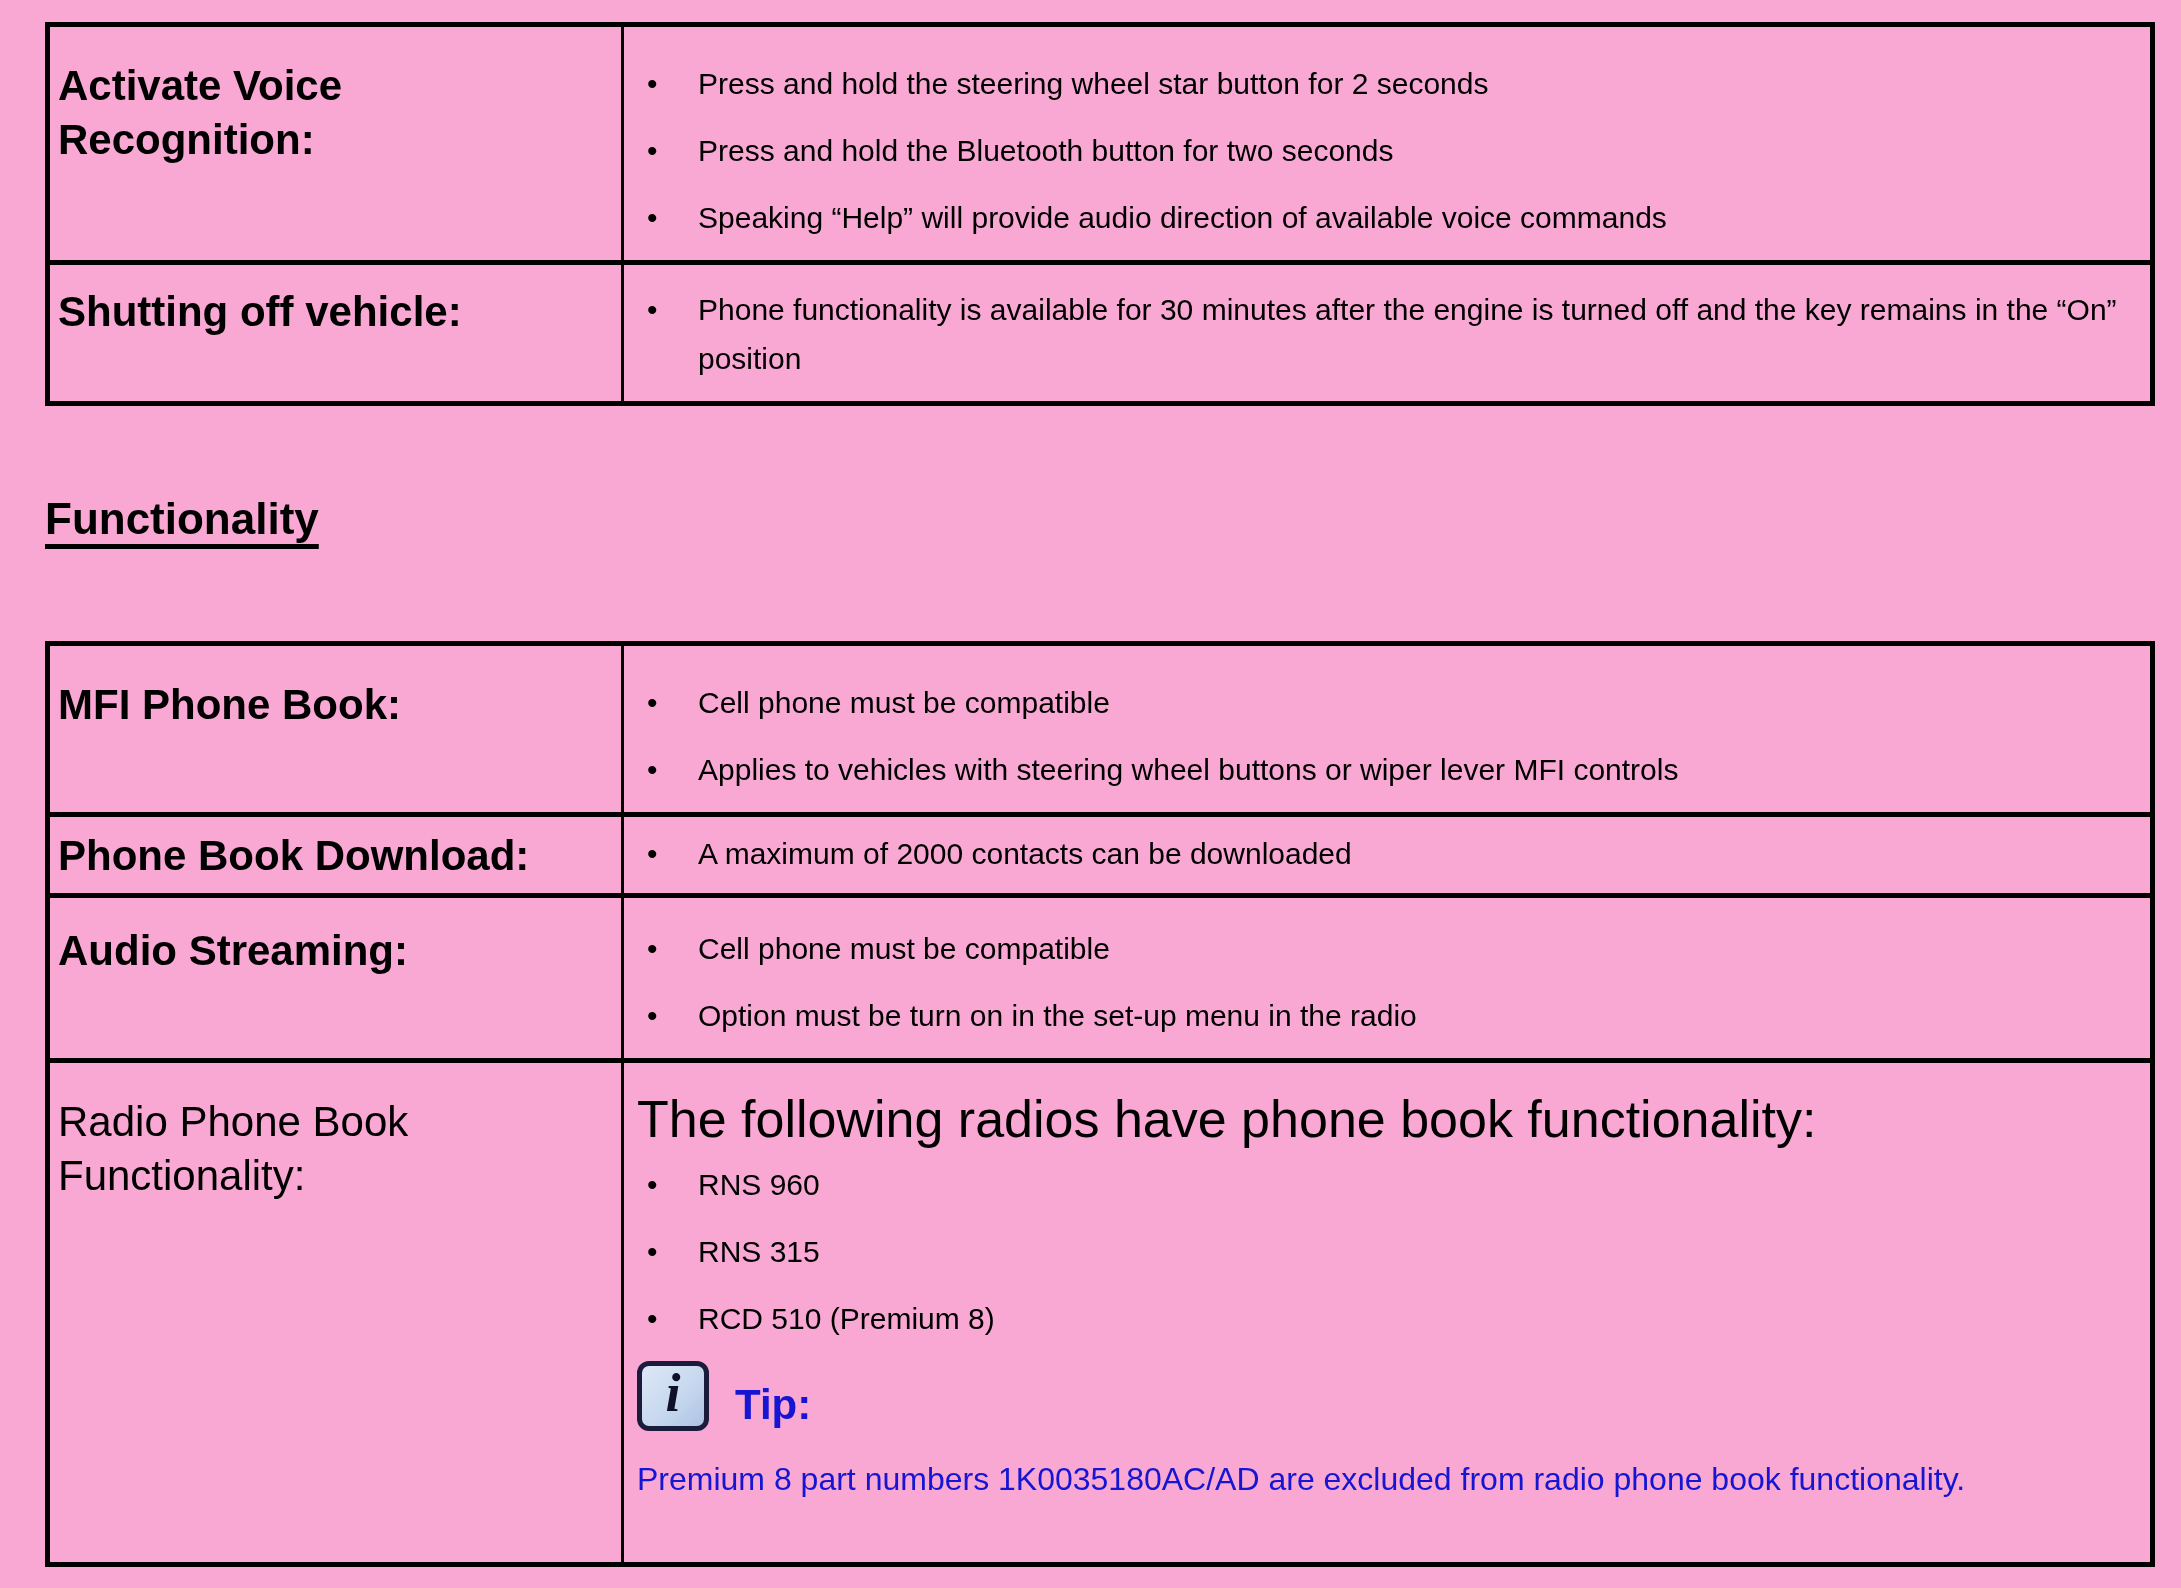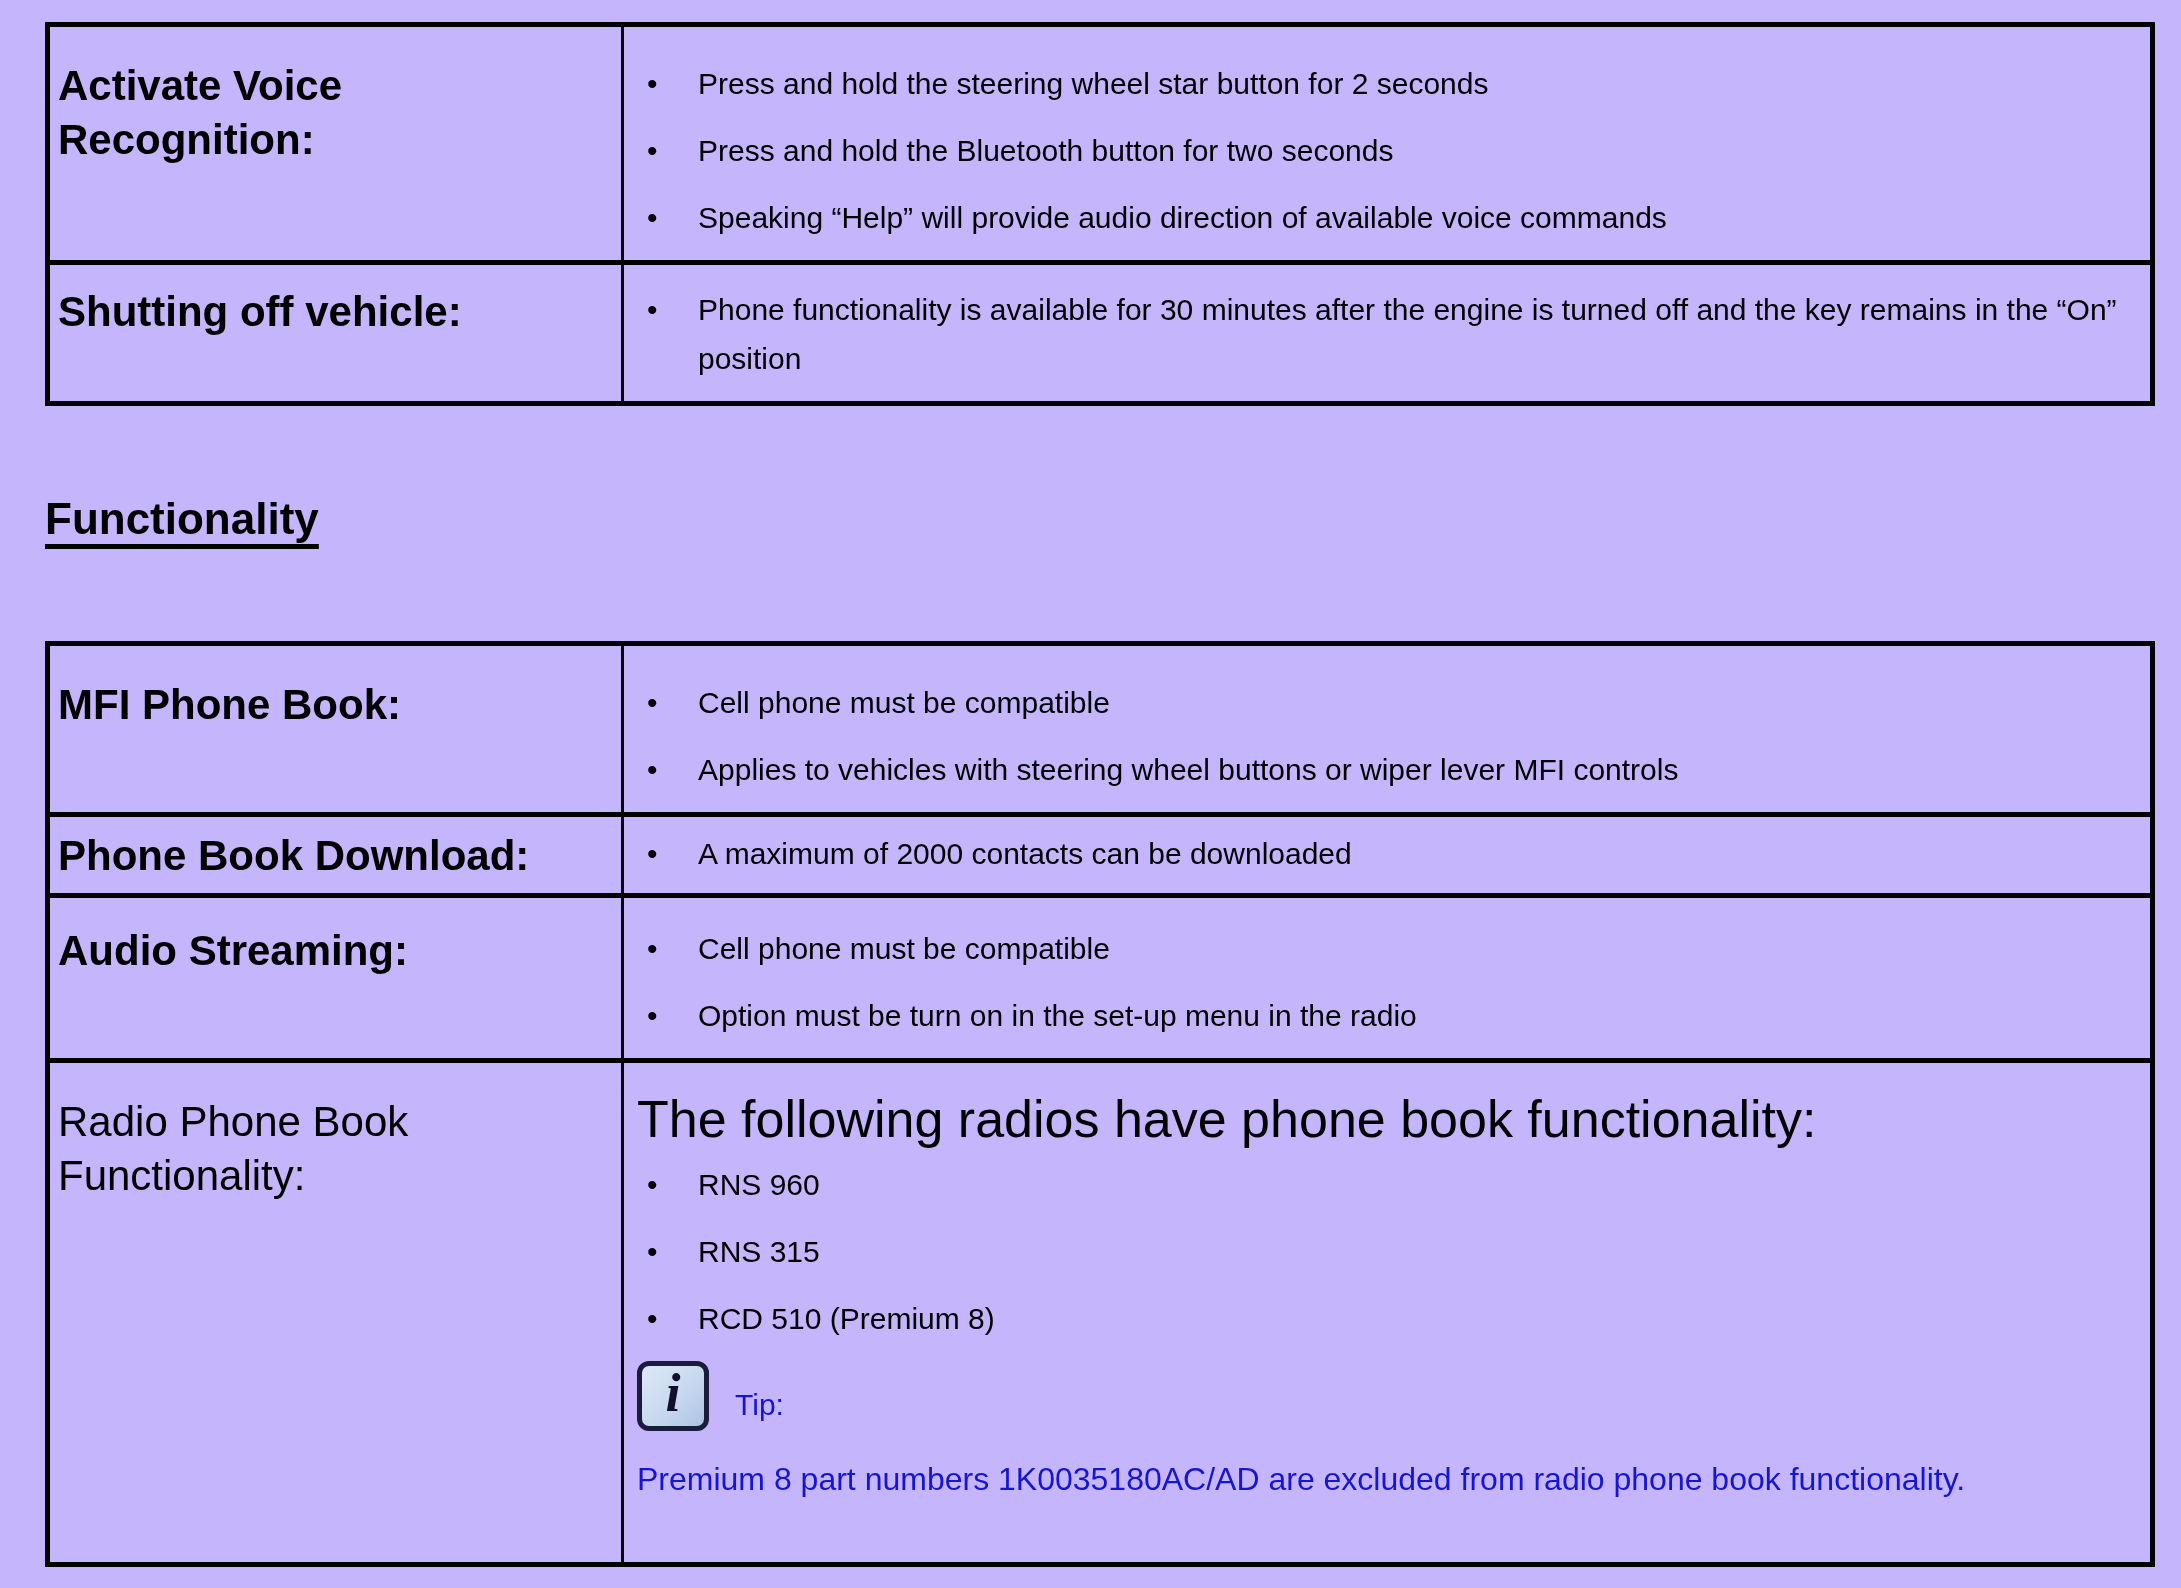--- a/index.html
+++ b/index.html
@@ -8,21 +8,21 @@
     background: #ffffff;
     color: #000000;
     font-family: "Liberation Sans", "DejaVu Sans", sans-serif;
   }
   .page {
     position: relative;
     width: 2181px;
     height: 1588px;
     box-sizing: border-box;
     padding: 22px 26px 0 45px;
-    background: #c4b5fd;
+    background: #f9a8d4;
     overflow: hidden;
   }
   table.doc-table {
     border-collapse: collapse;
     table-layout: fixed;
     width: 2110px;
     border: 5px solid #000;
   }
   table.doc-table td {
     border: 3px solid #000;
@@ -115,22 +115,22 @@
   .tip-icon-glyph {
     font-family: "Liberation Serif", "DejaVu Serif", serif;
     font-style: italic;
     font-weight: bold;
     font-size: 54px;
     line-height: 1;
     color: var(--color-icon-glyph, #10102A);
     transform: translateY(-3px);
   }
   .tip-label {
-    font-size: 30px;
-    font-weight: normal;
+    font-size: 42px;
+    font-weight: bold;
     line-height: 46px;
     padding-bottom: 3px;
     color: var(--color-tip-blue, #1515D2);
   }
   .tip-text {
     margin: 22px 0 0 0;
     font-size: 32px;
     line-height: 52px;
     max-width: 1500px;
     color: var(--color-tip-blue, #1515D2);

